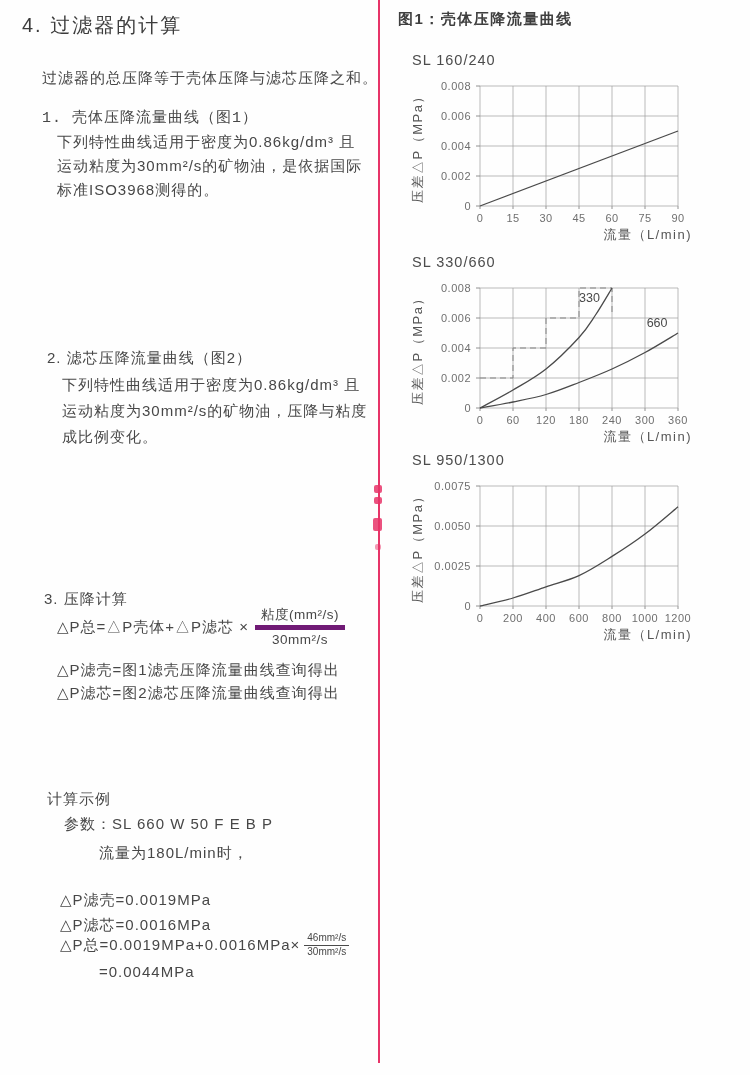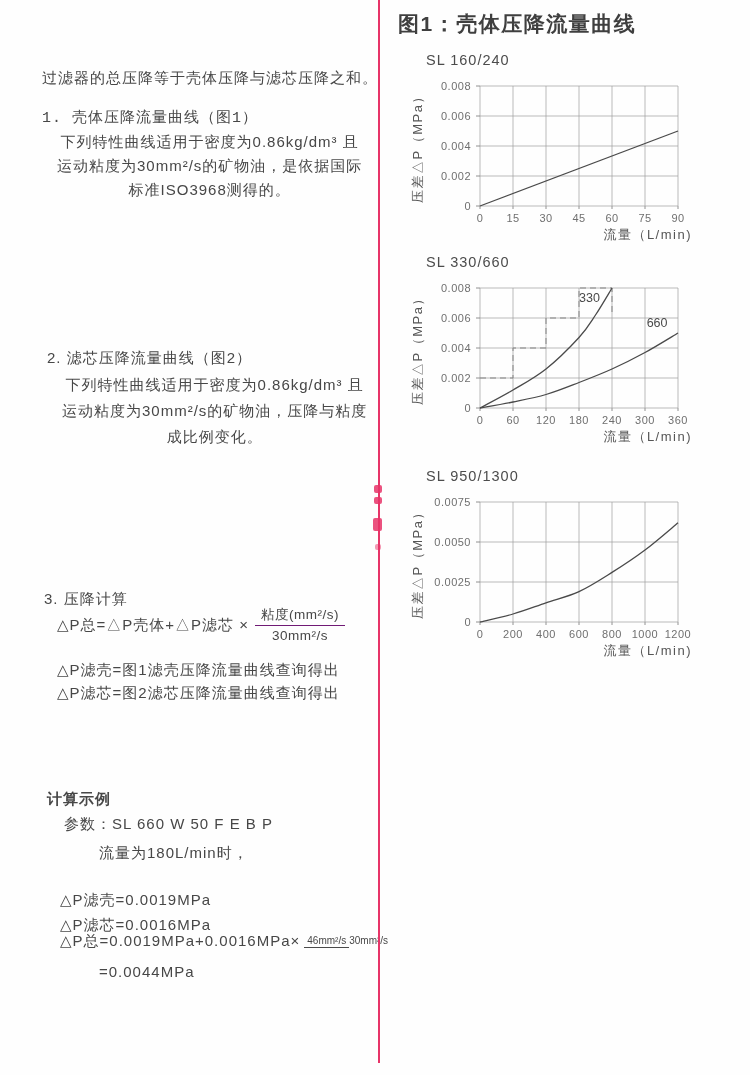--- a/index.html
+++ b/index.html
@@ -1,57 +1,58 @@
 <!DOCTYPE html>
 <html><head>
 <meta charset="utf-8">
 <style>
   html,body{margin:0;padding:0;background:#ffffff;}
   .page{position:relative;width:750px;height:1075px;background:#fefefe;overflow:hidden;
         font-family:"Liberation Sans",sans-serif;color:#474747;}
   .abs{position:absolute;white-space:nowrap;}
   .title{left:22px;top:12px;font-size:20px;letter-spacing:2px;color:#3c3c3c;}
-  .t15{font-size:15px;letter-spacing:1px;text-align:center;}
+  .t15{font-size:15px;letter-spacing:1px;}
   .intro{left:42px;top:69px;}
   .sec1h{left:42px;top:108px;font-family:Liberation Mono, monospace;}
   .sec1b{left:57px;top:130px;line-height:24px;}
   .sec2h{left:47px;top:349px;}
   .sec2b{left:62px;top:372px;line-height:26px;}
   .sec3h{left:44px;top:590px;}
   .formula{left:57px;top:606px;display:flex;align-items:center;}
   .frac{display:inline-flex;flex-direction:column;align-items:center;font-size:13.5px;
         line-height:1.3;margin-left:6px;vertical-align:middle;letter-spacing:0.5px;}
-  .frac .num{border-bottom:1px solid #701a75;padding:0 6px 1px;}
+  .frac .num{border-bottom:5px solid #701a75;padding:0 6px 1px;}
   .frac .den{padding-top:1px;}
   .notes{left:57px;top:658px;line-height:23px;}
-  .exh{left:47px;top:790px;font-weight:bold;}
+  .exh{left:47px;top:790px;}
   .exparams{left:64px;top:815px;}
   .exconds{left:99px;top:840px;line-height:26px;}
   .exres{left:60px;top:887px;line-height:25px;}
   .extotal{left:60px;top:932px;display:flex;align-items:center;}
-  .frac-sm{display:inline-flex;flex-direction:row;align-items:center;font-size:10px;
+  .frac-sm{display:inline-flex;flex-direction:column;align-items:center;font-size:10px;
         line-height:1.25;margin-left:4px;letter-spacing:0;}
   .frac-sm .num{border-bottom:1px solid #4a4a4a;padding:0 3px 0;}
   .extres{left:99px;top:963px;}
   .vline{left:378px;top:0;width:2px;height:1063px;background:#e73468;}
   .speck{background:#e73468;border-radius:2px;opacity:0.85;}
-  .rheader{left:398px;top:10px;font-size:21px;font-weight:bold;letter-spacing:1.5px;color:#3f3f3f;}
+  .rheader{left:398px;top:10px;font-size:15px;font-weight:bold;letter-spacing:1.5px;color:#3f3f3f;}
   .chart-block{position:absolute;left:398px;width:320px;}
-  .cb1{top:52px;} .cb2{top:254px;} .cb3{top:468px;}
-  .chart-title{margin-left:28px;height:24px;font-size:14.5px;letter-spacing:1px;color:#4c4c4c;}
+  .cb1{top:52px;} .cb2{top:254px;} .cb3{top:452px;}
+  .chart-title{margin-left:14px;height:24px;font-size:14.5px;letter-spacing:1px;color:#4c4c4c;}
   .chart-canvas{margin-left:2px;}
   svg .tick{font:11px "Liberation Sans",sans-serif;fill:#6f6f6f;letter-spacing:0.5px;}
   svg .axlabel{font:13px "Liberation Sans",sans-serif;fill:#555555;letter-spacing:1.5px;}
   svg .slabel{font:12.5px "Liberation Sans",sans-serif;fill:#4a4a4a;}
 </style>
 </head>
 <body>
 
 <div class="page">
 
+  <div class="abs title">4. 过滤器的计算</div>
   <div class="abs intro t15">过滤器的总压降等于壳体压降与滤芯压降之和。</div>
 
   <div class="abs sec1h t15">1. 壳体压降流量曲线（图1）</div>
   <div class="abs sec1b t15">
     <div>下列特性曲线适用于密度为0.86kg/dm³ 且</div>
     <div>运动粘度为30mm²/s的矿物油，是依据国际</div>
     <div>标准ISO3968测得的。</div>
   </div>
 
   <div class="abs sec2h t15">2. 滤芯压降流量曲线（图2）</div>

